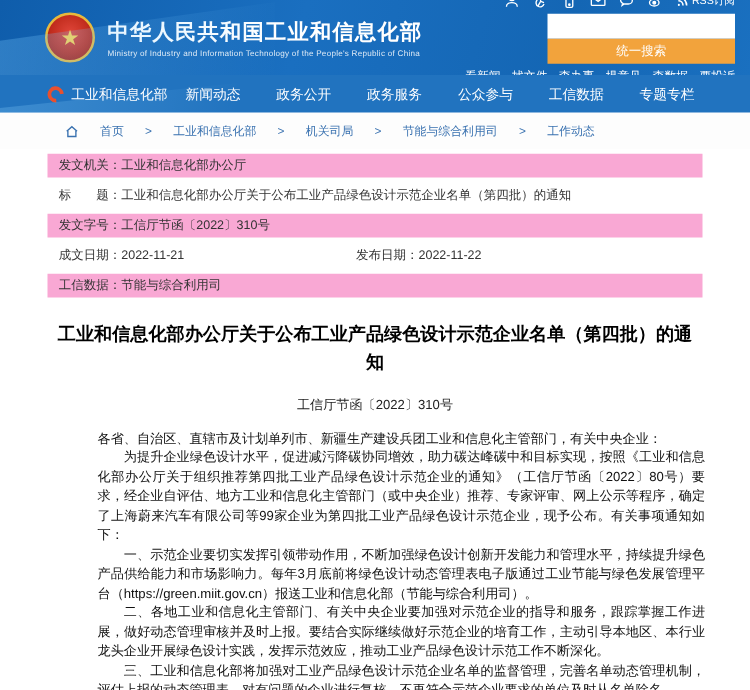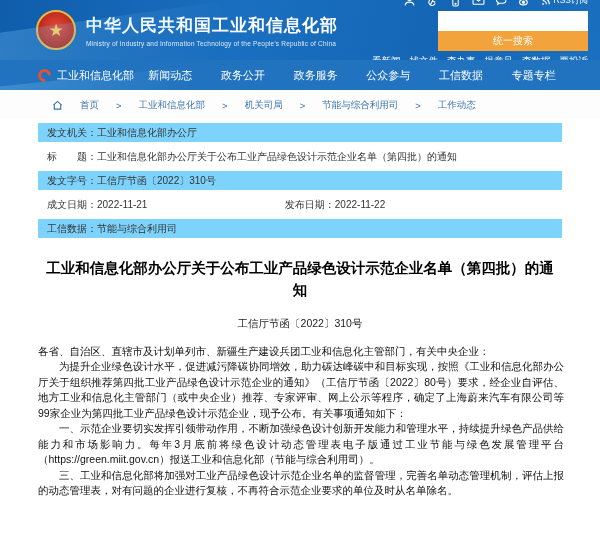--- a/index.html
+++ b/index.html
@@ -59,33 +59,33 @@
   .breadcrumb {
     display:flex; align-items:center; gap:17px;
     padding:9px 0 7px 52px; font-size:9.5px; color:#3a72b0; background:#fdfdfd;
   }
   .crumb { cursor:pointer; }
   .crumb-sep { color:#3a72b0; }
   .home-icon { width:11px; height:11px; }
   
   .meta { margin:4px 38px 0 38px; }
   .meta-row { display:flex; font-size:10px; color:#333; padding:3px 9px; margin-bottom:5px; line-height:13px; }
-  .meta-row.gray { background:#7dd3fc; }
+  .meta-row.gray { background:#f9a8d4; }
   .meta-col { display:flex; }
   .meta-col.first { width:47%;align-items:center; }
   .meta-label { color:#333; white-space:pre; }
   .meta-value { color:#333; }
   
   .article-title {
     margin:20px 40px 0 40px; text-align:center;
     font-size:14.5px; font-weight:bold; color:#000; line-height:1.5;
   }
   .doc-number { text-align:center; font-size:10.5px; color:#222; margin-top:15px; }
   .body-text { margin:13px 36px 0 38px; font-size:10.5px; color:#111; line-height:15.5px; text-align:justify; }
-  .para { text-indent:2em; }
+  .para { text-indent:2em;margin-left:40px; }
   .salutation { text-indent:0; }
 </style>
 </head>
 <body>
 
 <div class="header">
   <div class="emblem">
     <span class="star">★</span>
   </div>
   <div class="site-titles">
@@ -200,14 +200,15 @@
   </div>
 </div>
 
 <div class="article-title">工业和信息化部办公厅关于公布工业产品绿色设计示范企业名单（第四批）的通知</div>
 <div class="doc-number">工信厅节函〔2022〕310号</div>
 
 <div class="body-text">
   <div class="para salutation">各省、自治区、直辖市及计划单列市、新疆生产建设兵团工业和信息化主管部门，有关中央企业：</div>
   <div class="para">为提升企业绿色设计水平，促进减污降碳协同增效，助力碳达峰碳中和目标实现，按照《工业和信息化部办公厅关于组织推荐第四批工业产品绿色设计示范企业的通知》（工信厅节函〔2022〕80号）要求，经企业自评估、地方工业和信息化主管部门（或中央企业）推荐、专家评审、网上公示等程序，确定了上海蔚来汽车有限公司等99家企业为第四批工业产品绿色设计示范企业，现予公布。有关事项通知如下：</div>
   <div class="para">一、示范企业要切实发挥引领带动作用，不断加强绿色设计创新开发能力和管理水平，持续提升绿色产品供给能力和市场影响力。每年3月底前将绿色设计动态管理表电子版通过工业节能与绿色发展管理平台（https://green.miit.gov.cn）报送工业和信息化部（节能与综合利用司）。</div>
+  <div class="para">二、各地工业和信息化主管部门、有关中央企业要加强对示范企业的指导和服务，跟踪掌握工作进展，做好动态管理审核并及时上报。要结合实际继续做好示范企业的培育工作，主动引导本地区、本行业龙头企业开展绿色设计实践，发挥示范效应，推动工业产品绿色设计示范工作不断深化。</div>
   <div class="para">三、工业和信息化部将加强对工业产品绿色设计示范企业名单的监督管理，完善名单动态管理机制，评估上报的动态管理表，对有问题的企业进行复核，不再符合示范企业要求的单位及时从名单除名。</div>
 </div>
 
 </body></html>

